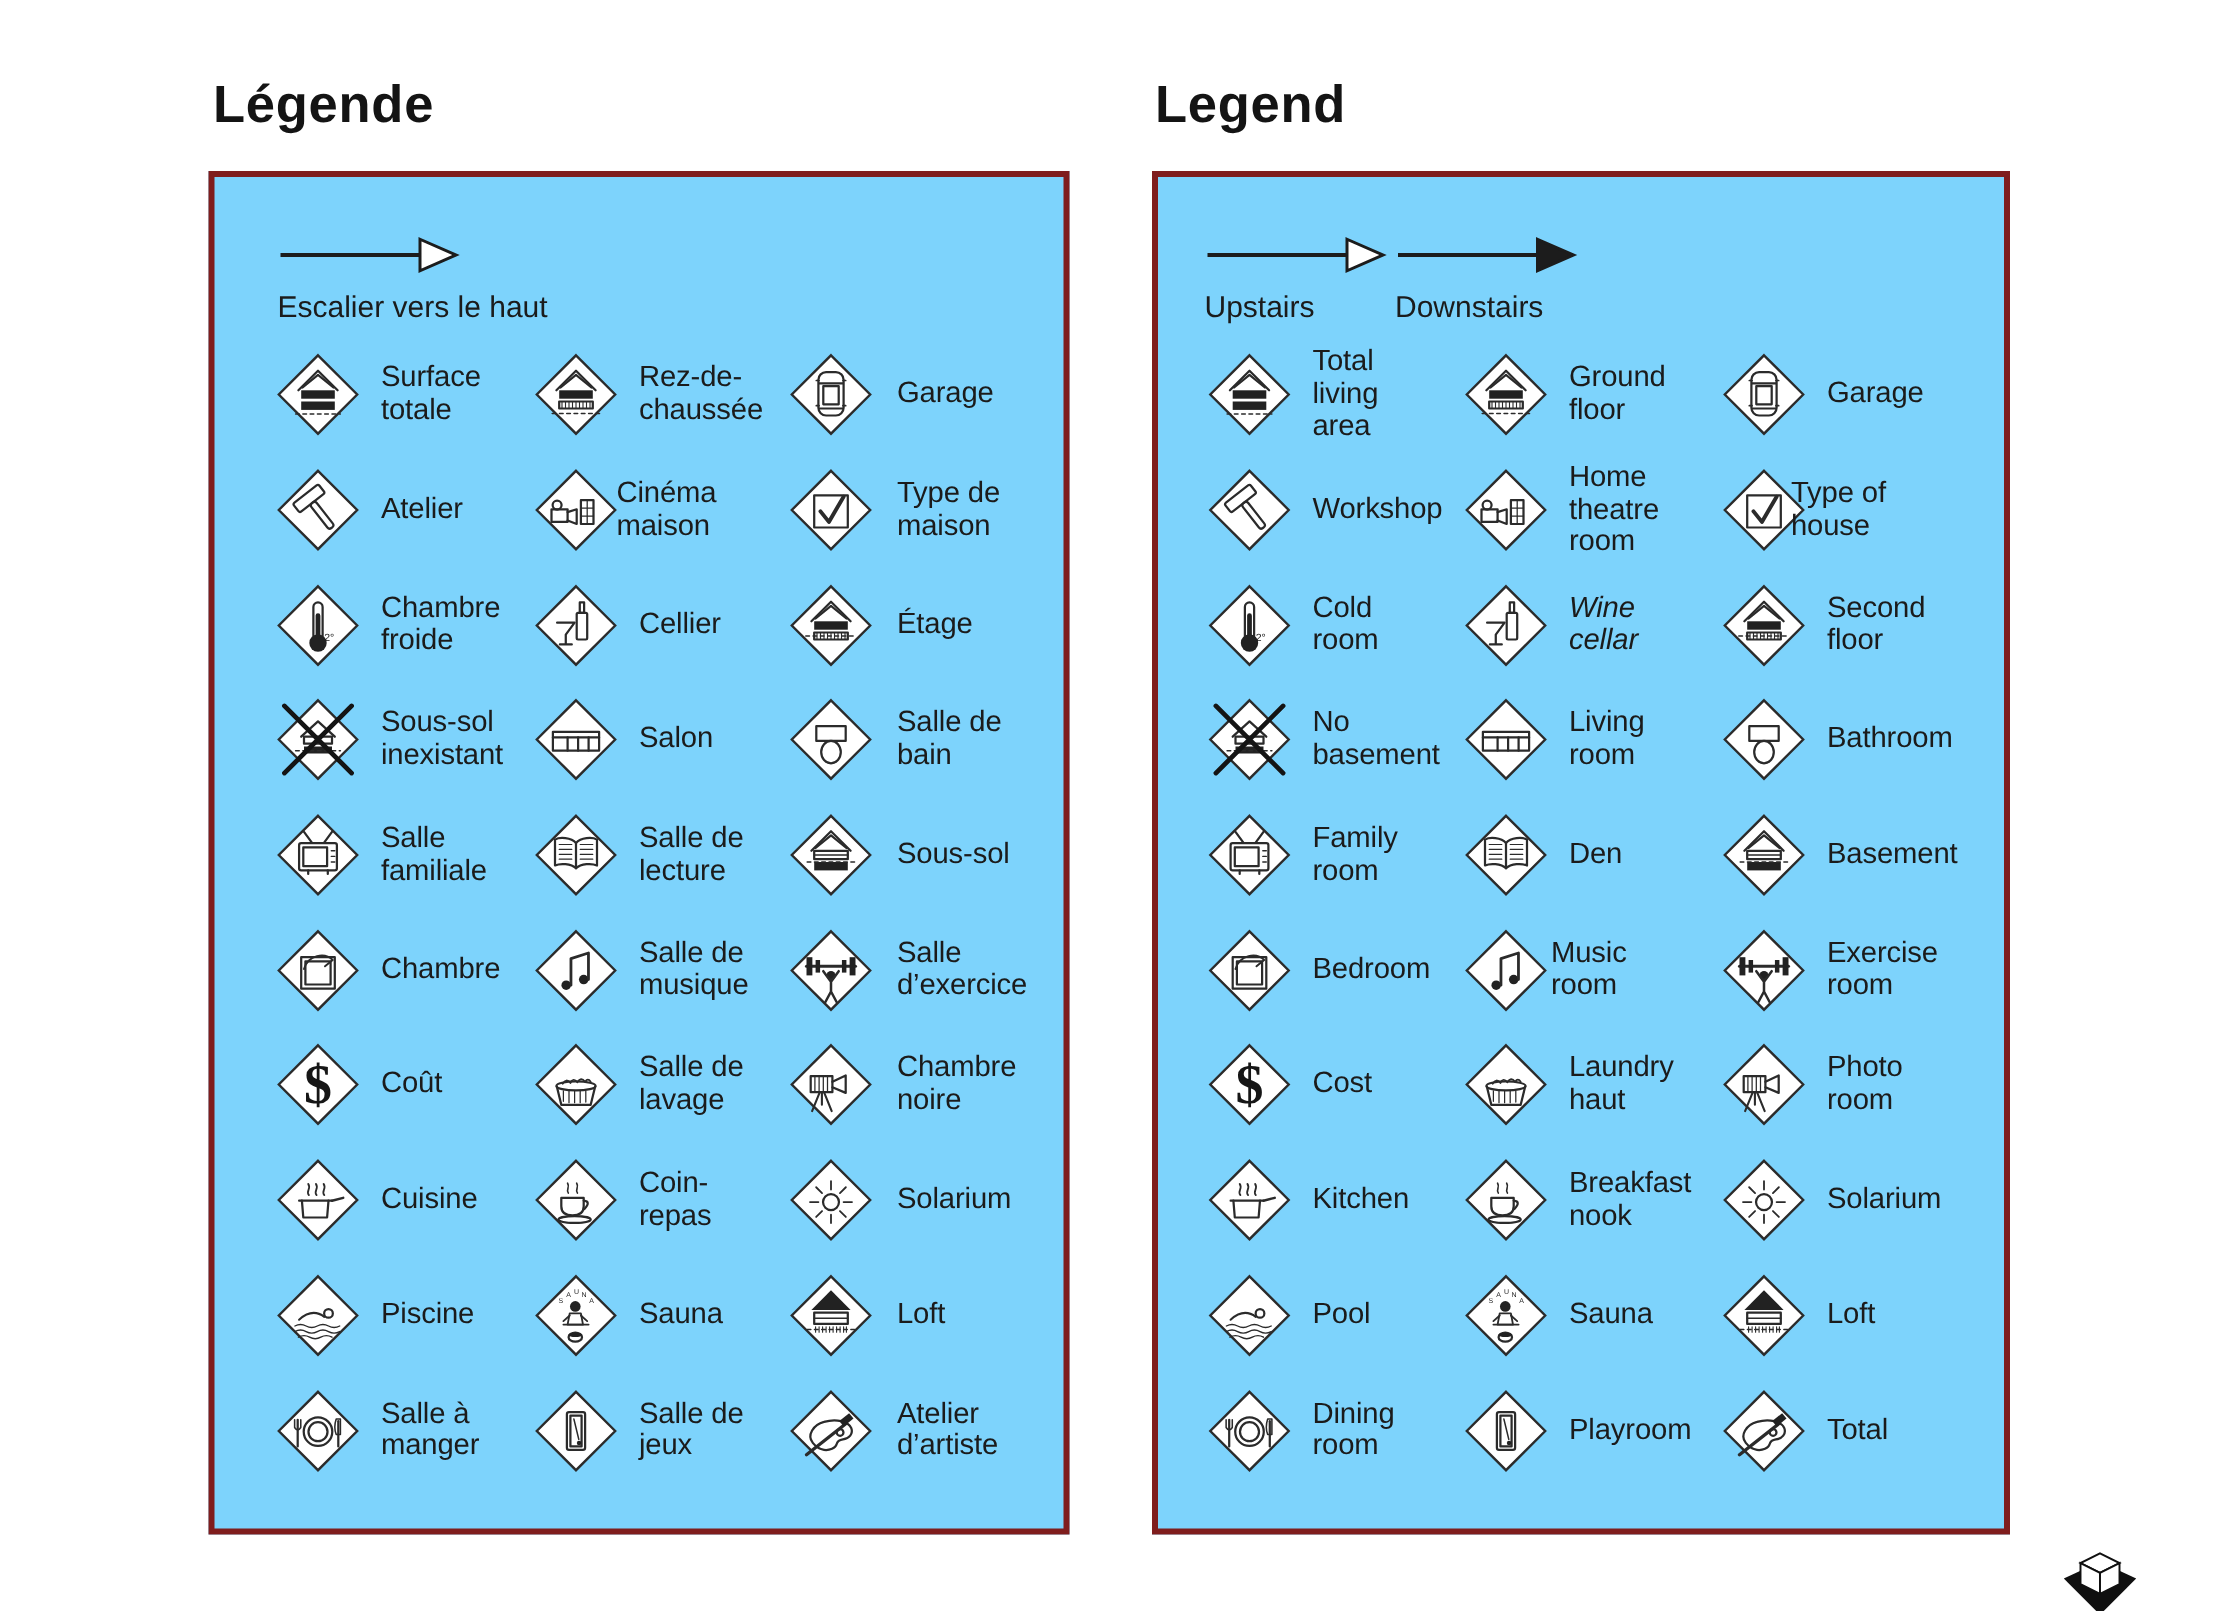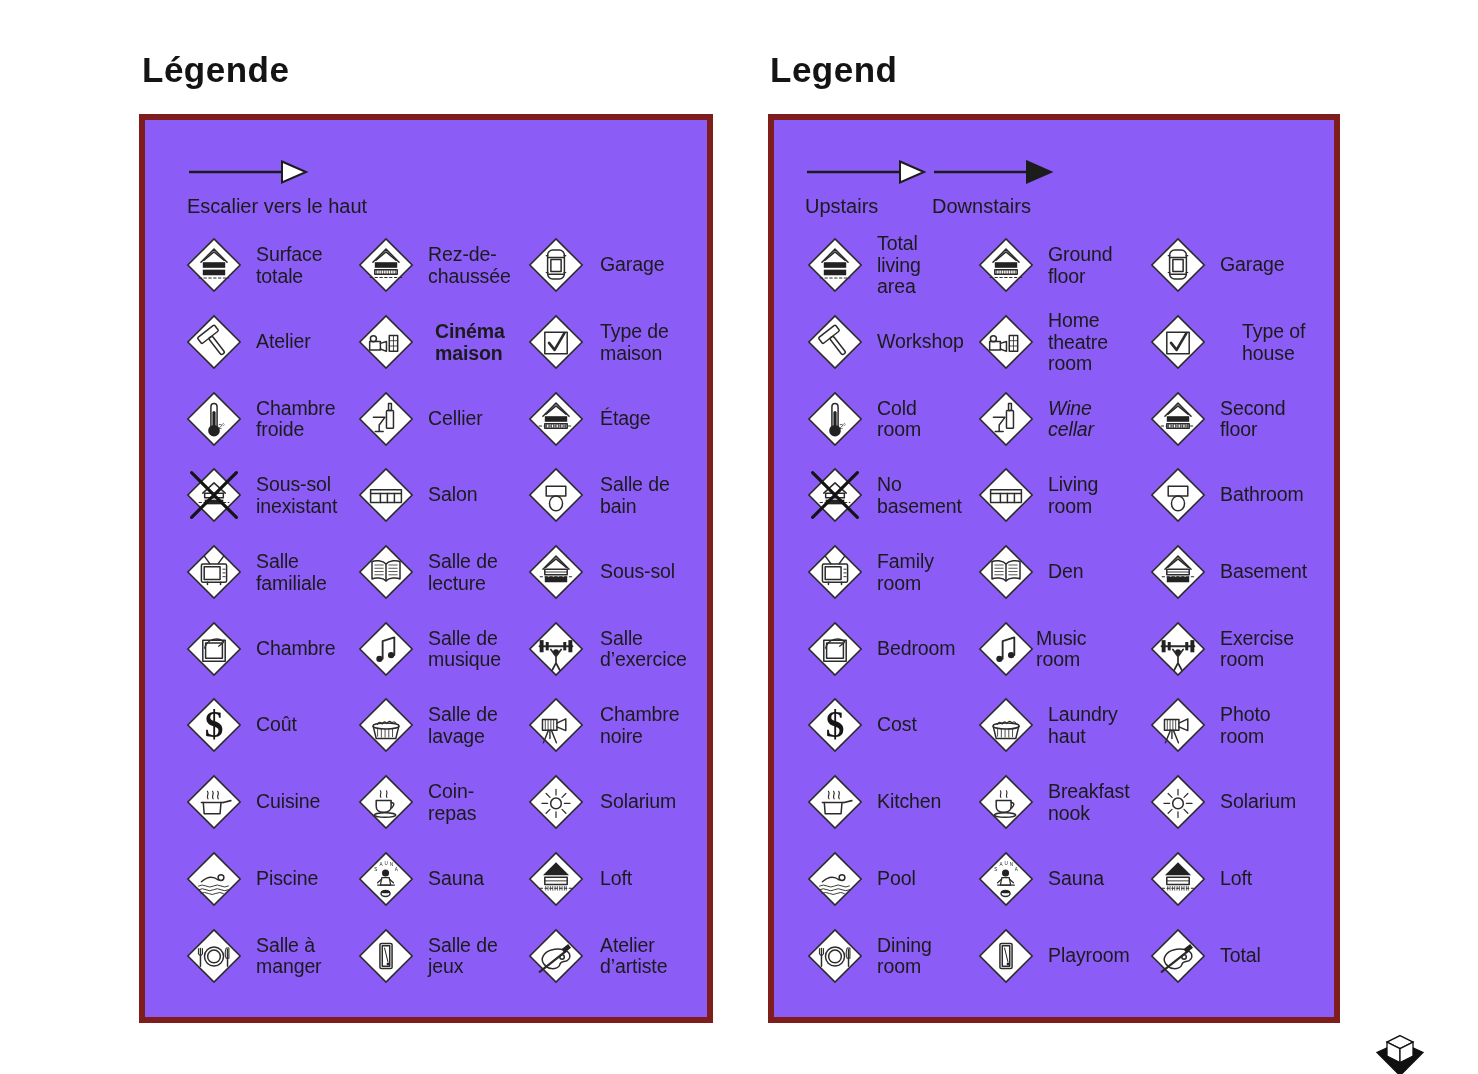--- a/index.html
+++ b/index.html
@@ -1,21 +1,21 @@
 <!DOCTYPE html>
 <html><head>
 <meta charset="utf-8">
 <style>
   html,body{margin:0;padding:0;background:#fff;}
   .page{position:relative;width:1478px;height:1074px;background:#ffffff;overflow:hidden;
         font-family:"Liberation Sans",sans-serif;color:#1d1d1d;margin-top:48px;}
   .title{position:absolute;top:2px;margin:0;font-size:35px;font-weight:800;letter-spacing:.5px;color:#141414;}
   .title.fr{left:142px;}
   .title.en{left:770px;}
-  .panel{position:absolute;top:66px;height:909px;border:6px solid #7f1d1d;background:#8b5cf6;box-sizing:border-box;}
+  .panel{position:absolute;top:66px;height:909px;border:4px solid #7f1d1d;background:#7dd3fc;box-sizing:border-box;}
   .panel.fr{left:139px;width:574px;}
   .panel.en{left:768px;width:572px;}
   .arrow-group{position:absolute;top:38px;}
   .panel.fr .g1{left:42px;}  .panel.fr .g2{left:286px;}
   .panel.en .g1{left:31px;}  .panel.en .g2{left:158px;}
   .arrow-label{font-size:20px;margin-top:5px;white-space:nowrap;color:#1b1b1b;}
   .grid{position:absolute;left:0;top:107px;right:0;}
   .row{position:relative;height:76.7px;}
   .dicon{position:absolute;top:50%;transform:translateY(-50%);width:56px;height:56px;display:block;}
   .dicon svg{display:block;width:100%;height:100%;}
@@ -106,21 +106,21 @@
               <path d="M30 2 L58 30 L30 58 L2 30 Z" fill="#fff" stroke="#2b2b2b" stroke-width="1.7"></path>
               <g fill="none" stroke="#2b2b2b" stroke-width="1.6" stroke-linecap="round" stroke-linejoin="round">
                 <circle cx="16.5" cy="26.5" r="3.2"></circle>
    <rect x="12.5" y="29.5" width="11.5" height="9"></rect>
    <path d="M24 31.5 L30.5 29.5 V40 L24 37.5"></path>
    <rect x="33.5" y="23" width="9" height="17"></rect>
    <path d="M33.5 28.6 H42.5 M33.5 34.3 H42.5 M38 23 V40" stroke-width="0.9"></path>
               </g>
             </svg>
           </span>
-          <span class="dlabel" style="left: 290px; font-weight: bold;">Cinéma
+          <span class="dlabel" style="left: 268px;">Cinéma
 maison</span>
           <span class="dicon" style="left: 383px;">
             <svg viewBox="0 0 60 60">
               <path d="M30 2 L58 30 L30 58 L2 30 Z" fill="#fff" stroke="#2b2b2b" stroke-width="1.7"></path>
               <g fill="none" stroke="#2b2b2b" stroke-width="1.6" stroke-linecap="round" stroke-linejoin="round">
                 <rect x="18" y="19.5" width="24" height="23"></rect>
    <path d="M22.5 31 L28.5 38.5 L39 20.5" stroke-width="2.8"></path>
               </g>
             </svg>
           </span>
@@ -547,21 +547,21 @@
 room</span>
           <span class="dicon" style="left: 376px;">
             <svg viewBox="0 0 60 60">
               <path d="M30 2 L58 30 L30 58 L2 30 Z" fill="#fff" stroke="#2b2b2b" stroke-width="1.7"></path>
               <g fill="none" stroke="#2b2b2b" stroke-width="1.6" stroke-linecap="round" stroke-linejoin="round">
                 <rect x="18" y="19.5" width="24" height="23"></rect>
    <path d="M22.5 31 L28.5 38.5 L39 20.5" stroke-width="2.8"></path>
               </g>
             </svg>
           </span>
-          <span class="dlabel" style="left: 468px;">Type of
+          <span class="dlabel" style="left: 422px;">Type of
 house</span>
         </div>
         <div class="row">
           <span class="dicon" style="left: 33px;">
             <svg viewBox="0 0 60 60">
               <path d="M30 2 L58 30 L30 58 L2 30 Z" fill="#fff" stroke="#2b2b2b" stroke-width="1.7"></path>
               <g fill="none" stroke="#2b2b2b" stroke-width="1.6" stroke-linecap="round" stroke-linejoin="round">
                 <rect x="26.7" y="13.5" width="6.6" height="27" rx="3.3"></rect>
    <circle cx="30" cy="42.5" r="6.2" fill="#222" stroke="none"></circle>
    <path d="M30 23 V38" stroke="#222" stroke-width="3.4"></path>

